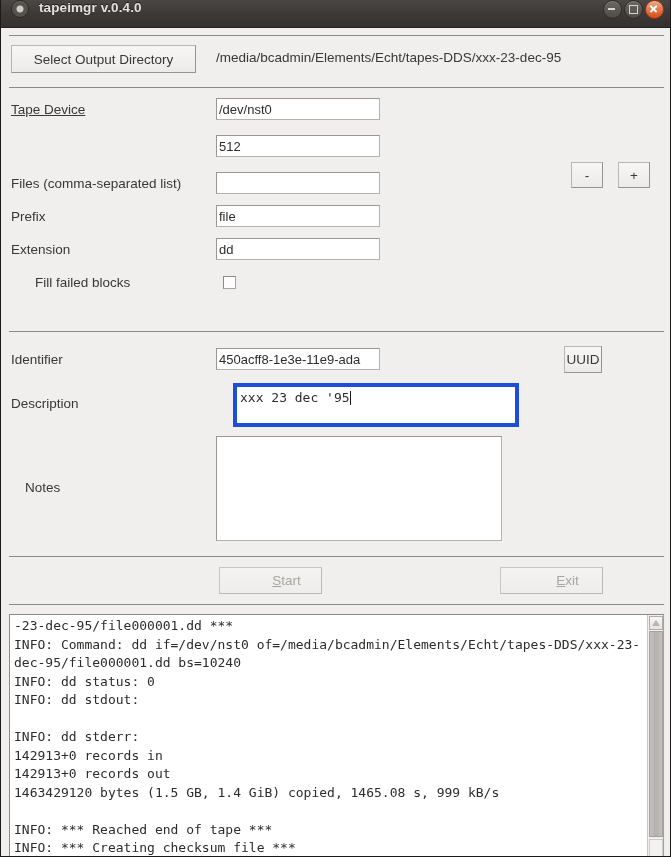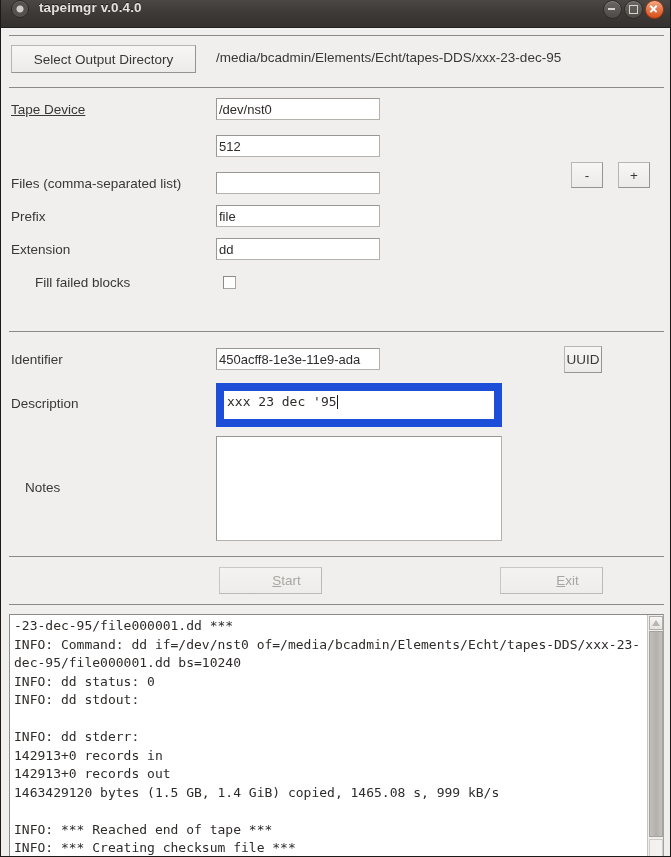--- a/index.html
+++ b/index.html
@@ -190,21 +190,22 @@
     border-top-color: #9a9691;
     border-left-color: #9a9691;
     box-sizing: border-box;
     font-family: "DejaVu Sans Mono", monospace;
     font-size: 13px;
     color: #2e2c2a;
     padding: 3px 3px;
     overflow: hidden;
   }
   .textbox.focused {
-    border: 8px solid #1d4ed8;
+    border: 4px solid #1d4ed8;
+    margin-left: 17px;
   }
   .caret {
     display: inline-block;
     width: 1px;
     height: 14px;
     background: #1c1a18;
     vertical-align: -3px;
   }
 
   

